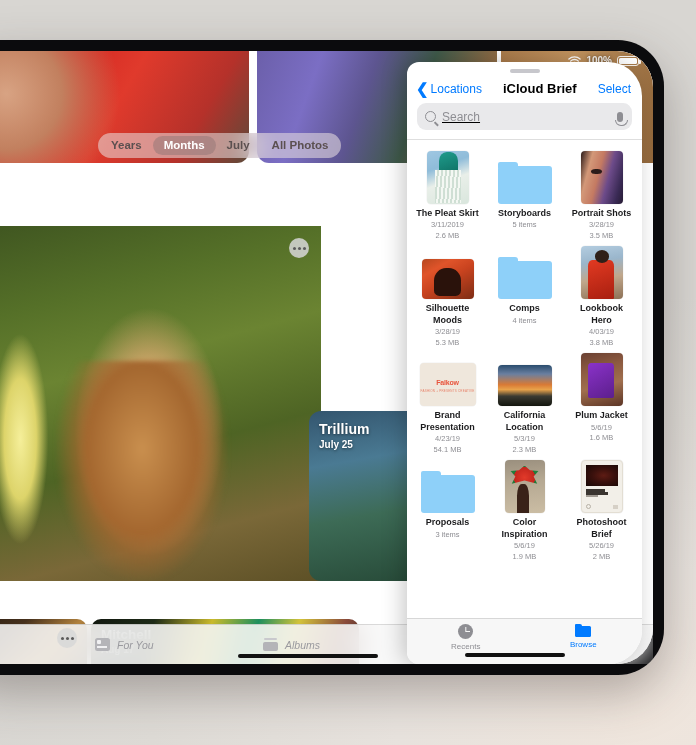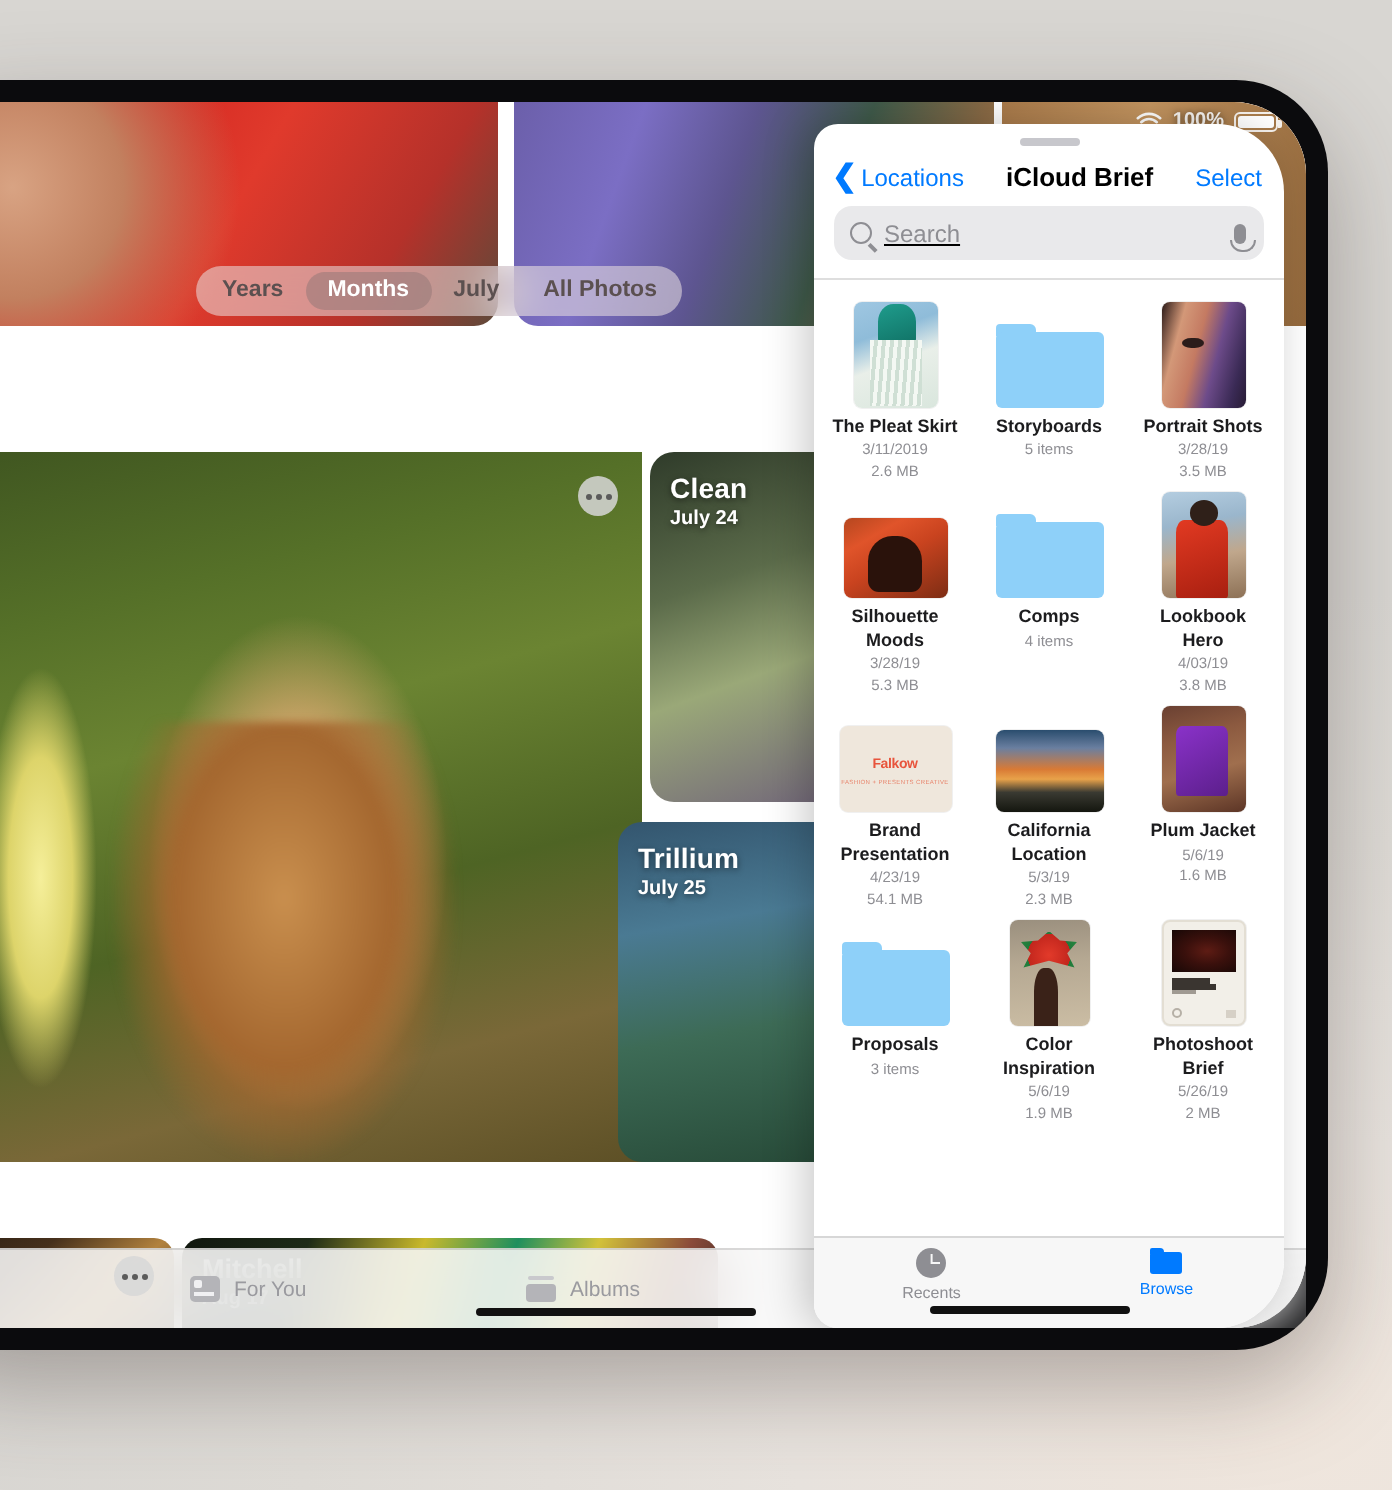--- a/index.html
+++ b/index.html
@@ -139,21 +139,21 @@
   .bc2 .bdate  { position:absolute; left:10px; top:25px; font-size:10px; font-weight:600; text-shadow:0 1px 3px rgba(0,0,0,.55);}
   
   .photos-tabbar {
     position: absolute; left:0; bottom:0; width: 100%; height: 40px;
     background: rgba(247,247,247,.88);
     backdrop-filter: blur(14px);
     border-top: .5px solid rgba(0,0,0,.12);
     display: flex; align-items: center;
     z-index: 18;
   }
-  .ptab { display:flex; align-items:center; gap:7px; font-size:10.5px; color:#9a9a9f; }
+  .ptab { display:flex; align-items:center; gap:7px; font-size:10.5px; color:#9a9a9f;font-style:italic; }
   .ptab.p-mid  { position:absolute; left:132px; }
   .ptab.p-right{ position:absolute; left:300px;text-align:center; }
   .ic-foryou { width:15px; height:13px; border-radius:2.5px; background:#b4b4b8; position:relative;}
   .ic-foryou::before{content:"";position:absolute;left:2px;top:2px;width:4px;height:4px;background:#f0f0f2;border-radius:1px;}
   .ic-foryou::after{content:"";position:absolute;left:2px;top:8px;right:3px;height:1.6px;background:#f0f0f2;}
   .ic-albums { width:15px; height:13px; position:relative;}
   .ic-albums::before{content:"";position:absolute;left:1px;top:0;right:1px;height:2px;background:#c9c9cd;border-radius:1px;}
   .ic-albums::after{content:"";position:absolute;left:0;top:3.5px;right:0;bottom:0;background:#b4b4b8;border-radius:2px;}
   .home-ind {
     position:absolute; left:50%; transform:translateX(-50%);
@@ -300,24 +300,20 @@
         </div>
 
         <div class="big-photo">
           <div class="dots-btn" style="right:12px; top:12px;">
             <i></i>
               <i></i>
               <i></i>
           </div>
         </div>
 
-        <div class="rcard rc1">
-          <div class="rtitle">Clean</div>
-          <div class="rdate">July 24</div>
-        </div>
         <div class="rcard rc2">
           <div class="rtitle">Trillium</div>
           <div class="rdate">July 25</div>
         </div>
 
         <div class="bstrip">
           <div class="bcard bc1">
             <div class="dots-btn" style="right:10px; top:9px;">
               <i></i>
                 <i></i>

